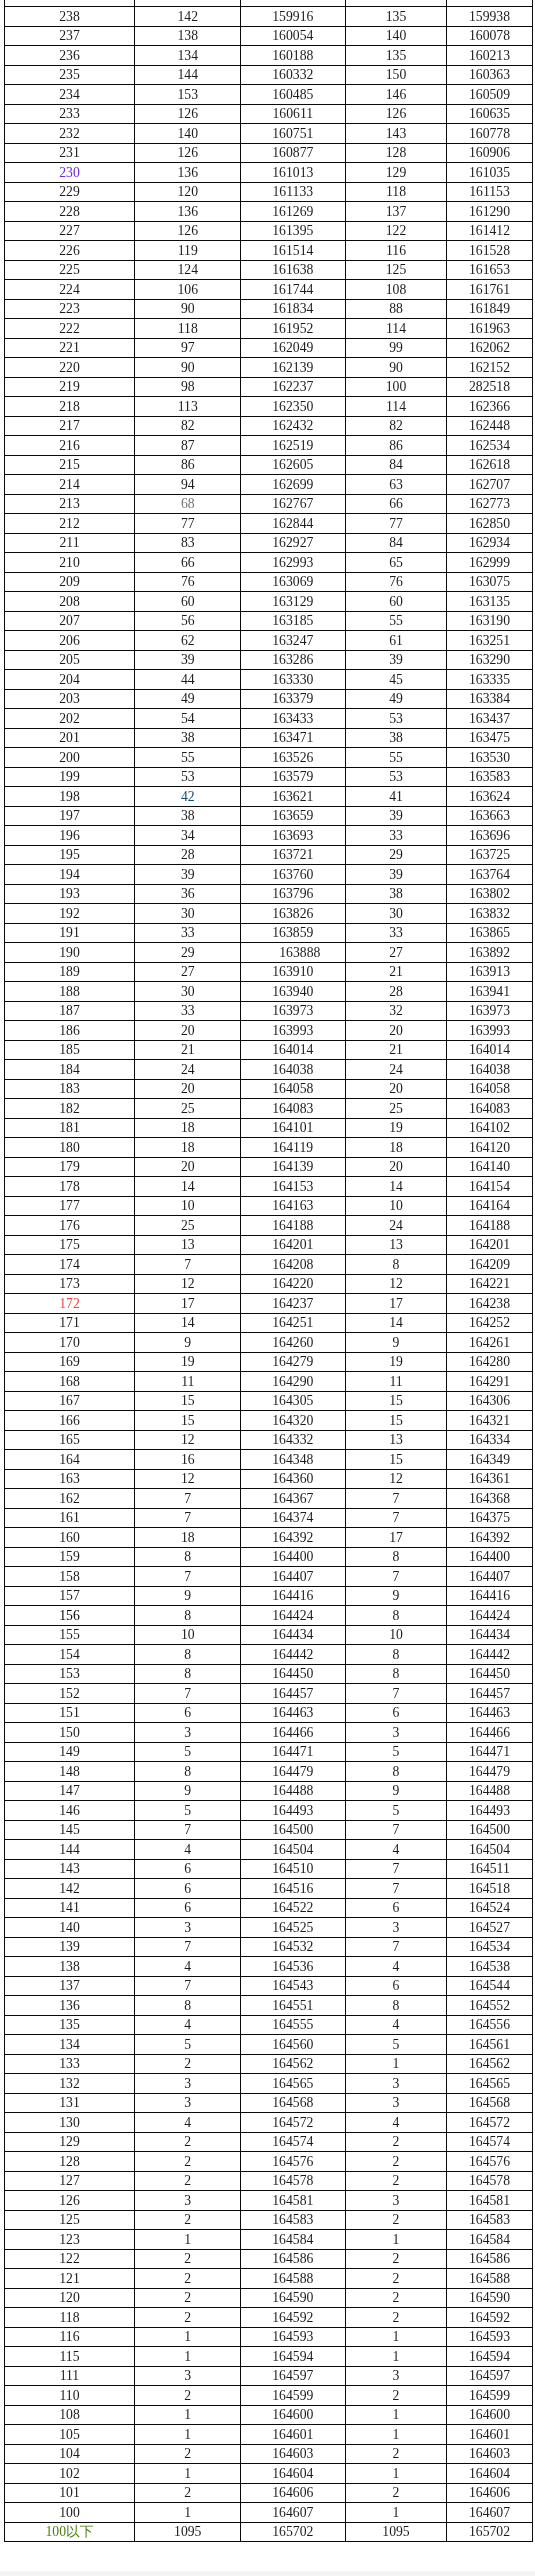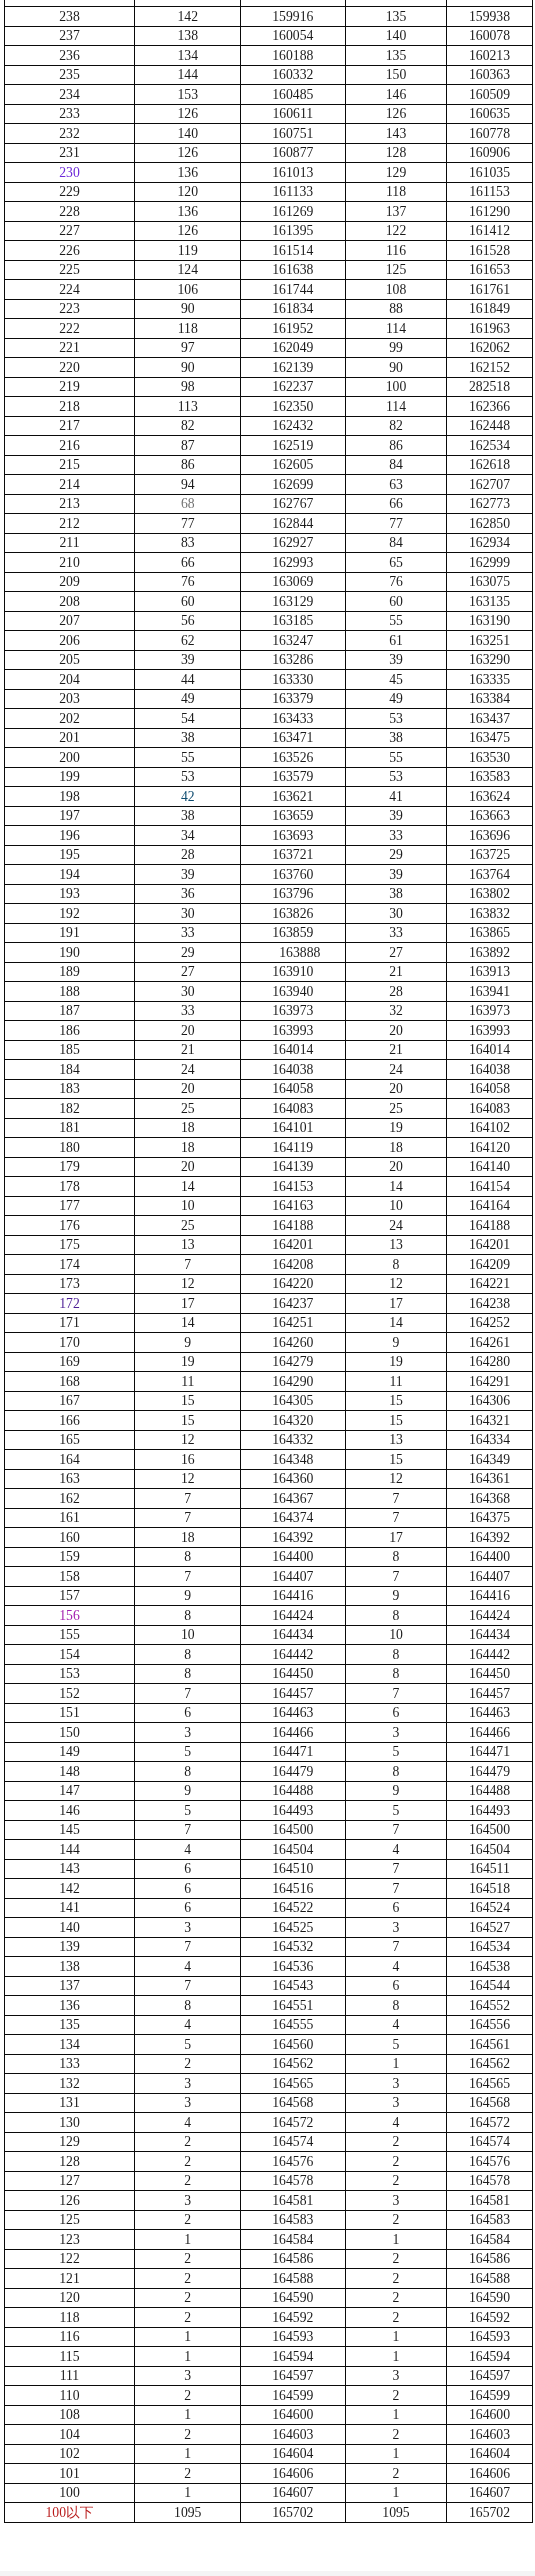--- a/index.html
+++ b/index.html
@@ -526,21 +526,21 @@
         <td style="color: rgb(27, 27, 27); border-color: rgb(10, 10, 10);">164209</td>
       </tr>
       <tr>
         <td style="color: rgb(27, 27, 27); border-color: rgb(10, 10, 10);">173</td>
         <td style="color: rgb(27, 27, 27); border-color: rgb(10, 10, 10);">12</td>
         <td style="color: rgb(27, 27, 27); border-color: rgb(10, 10, 10);">164220</td>
         <td style="color: rgb(27, 27, 27); border-color: rgb(10, 10, 10);">12</td>
         <td style="color: rgb(27, 27, 27); border-color: rgb(10, 10, 10);">164221</td>
       </tr>
       <tr>
-        <td style="color: #4c1d95; border-color: rgb(10, 10, 10); margin-top: 45px;">172</td>
+        <td style="color: #ef4444; border-color: rgb(10, 10, 10); margin-top: 45px;">172</td>
         <td style="color: rgb(27, 27, 27); border-color: rgb(10, 10, 10);">17</td>
         <td style="color: rgb(27, 27, 27); border-color: rgb(10, 10, 10);">164237</td>
         <td style="color: rgb(27, 27, 27); border-color: rgb(10, 10, 10);">17</td>
         <td style="color: rgb(27, 27, 27); border-color: rgb(10, 10, 10);">164238</td>
       </tr>
       <tr>
         <td style="color: rgb(27, 27, 27); border-color: rgb(10, 10, 10);">171</td>
         <td style="color: rgb(27, 27, 27); border-color: rgb(10, 10, 10);">14</td>
         <td style="color: rgb(27, 27, 27); border-color: rgb(10, 10, 10);">164251</td>
         <td style="color: rgb(27, 27, 27); border-color: rgb(10, 10, 10);">14</td>
@@ -638,21 +638,21 @@
         <td style="color: rgb(27, 27, 27); border-color: rgb(10, 10, 10);">164407</td>
       </tr>
       <tr>
         <td style="color: rgb(27, 27, 27); border-color: rgb(10, 10, 10);">157</td>
         <td style="color: rgb(27, 27, 27); border-color: rgb(10, 10, 10);">9</td>
         <td style="color: rgb(27, 27, 27); border-color: rgb(10, 10, 10);">164416</td>
         <td style="color: rgb(27, 27, 27); border-color: rgb(10, 10, 10);">9</td>
         <td style="color: rgb(27, 27, 27); border-color: rgb(10, 10, 10);">164416</td>
       </tr>
       <tr>
-        <td style="color: #a21caf; border-color: rgb(10, 10, 10); margin-top: 8px;">156</td>
+        <td style="color: #000000; border-color: rgb(10, 10, 10); margin-top: 8px;">156</td>
         <td style="color: rgb(27, 27, 27); border-color: rgb(10, 10, 10);">8</td>
         <td style="color: rgb(27, 27, 27); border-color: rgb(10, 10, 10);">164424</td>
         <td style="color: rgb(27, 27, 27); border-color: rgb(10, 10, 10);">8</td>
         <td style="color: rgb(27, 27, 27); border-color: rgb(10, 10, 10);">164424</td>
       </tr>
       <tr>
         <td style="color: rgb(27, 27, 27); border-color: rgb(10, 10, 10);">155</td>
         <td style="color: rgb(27, 27, 27); border-color: rgb(10, 10, 10);">10</td>
         <td style="color: rgb(27, 27, 27); border-color: rgb(10, 10, 10);">164434</td>
         <td style="color: rgb(27, 27, 27); border-color: rgb(10, 10, 10);">10</td>
@@ -932,20 +932,27 @@
         <td style="color: rgb(27, 27, 27); border-color: rgb(10, 10, 10);">164599</td>
       </tr>
       <tr>
         <td style="color: rgb(27, 27, 27); border-color: rgb(10, 10, 10);">108</td>
         <td style="color: rgb(27, 27, 27); border-color: rgb(10, 10, 10);">1</td>
         <td style="color: rgb(27, 27, 27); border-color: rgb(10, 10, 10);">164600</td>
         <td style="color: rgb(27, 27, 27); border-color: rgb(10, 10, 10);">1</td>
         <td style="color: rgb(27, 27, 27); border-color: rgb(10, 10, 10);">164600</td>
       </tr>
       <tr>
+        <td style="color: rgb(27, 27, 27); border-color: rgb(10, 10, 10);">105</td>
+        <td style="color: rgb(27, 27, 27); border-color: rgb(10, 10, 10);">1</td>
+        <td style="color: rgb(27, 27, 27); border-color: rgb(10, 10, 10);">164601</td>
+        <td style="color: rgb(27, 27, 27); border-color: rgb(10, 10, 10);">1</td>
+        <td style="color: rgb(27, 27, 27); border-color: rgb(10, 10, 10);">164601</td>
+      </tr>
+      <tr>
         <td style="color: rgb(27, 27, 27); border-color: rgb(10, 10, 10);">104</td>
         <td style="color: rgb(27, 27, 27); border-color: rgb(10, 10, 10);">2</td>
         <td style="color: rgb(27, 27, 27); border-color: rgb(10, 10, 10);">164603</td>
         <td style="color: rgb(27, 27, 27); border-color: rgb(10, 10, 10);">2</td>
         <td style="color: rgb(27, 27, 27); border-color: rgb(10, 10, 10);">164603</td>
       </tr>
       <tr>
         <td style="color: rgb(27, 27, 27); border-color: rgb(10, 10, 10);">102</td>
         <td style="color: rgb(27, 27, 27); border-color: rgb(10, 10, 10);">1</td>
         <td style="color: rgb(27, 27, 27); border-color: rgb(10, 10, 10);">164604</td>
@@ -960,21 +967,21 @@
         <td style="color: rgb(27, 27, 27); border-color: rgb(10, 10, 10);">164606</td>
       </tr>
       <tr>
         <td style="color: rgb(27, 27, 27); border-color: rgb(10, 10, 10);">100</td>
         <td style="color: rgb(27, 27, 27); border-color: rgb(10, 10, 10);">1</td>
         <td style="color: rgb(27, 27, 27); border-color: rgb(10, 10, 10);">164607</td>
         <td style="color: rgb(27, 27, 27); border-color: rgb(10, 10, 10);">1</td>
         <td style="color: rgb(27, 27, 27); border-color: rgb(10, 10, 10);">164607</td>
       </tr>
       <tr>
-        <td style="color: #b91c1c; border-color: rgb(10, 10, 10);">100以下</td>
+        <td style="color: #4d7c0f; border-color: rgb(10, 10, 10);">100以下</td>
         <td style="color: rgb(27, 27, 27); border-color: rgb(10, 10, 10);">1095</td>
         <td style="color: rgb(27, 27, 27); border-color: rgb(10, 10, 10);">165702</td>
         <td style="color: rgb(27, 27, 27); border-color: rgb(10, 10, 10);">1095</td>
         <td style="color: rgb(27, 27, 27); border-color: rgb(10, 10, 10);">165702</td>
       </tr>
     </tbody>
 </table>
 
 <div class="bottom-bar" style="background: rgb(244, 244, 245);"></div>
 

